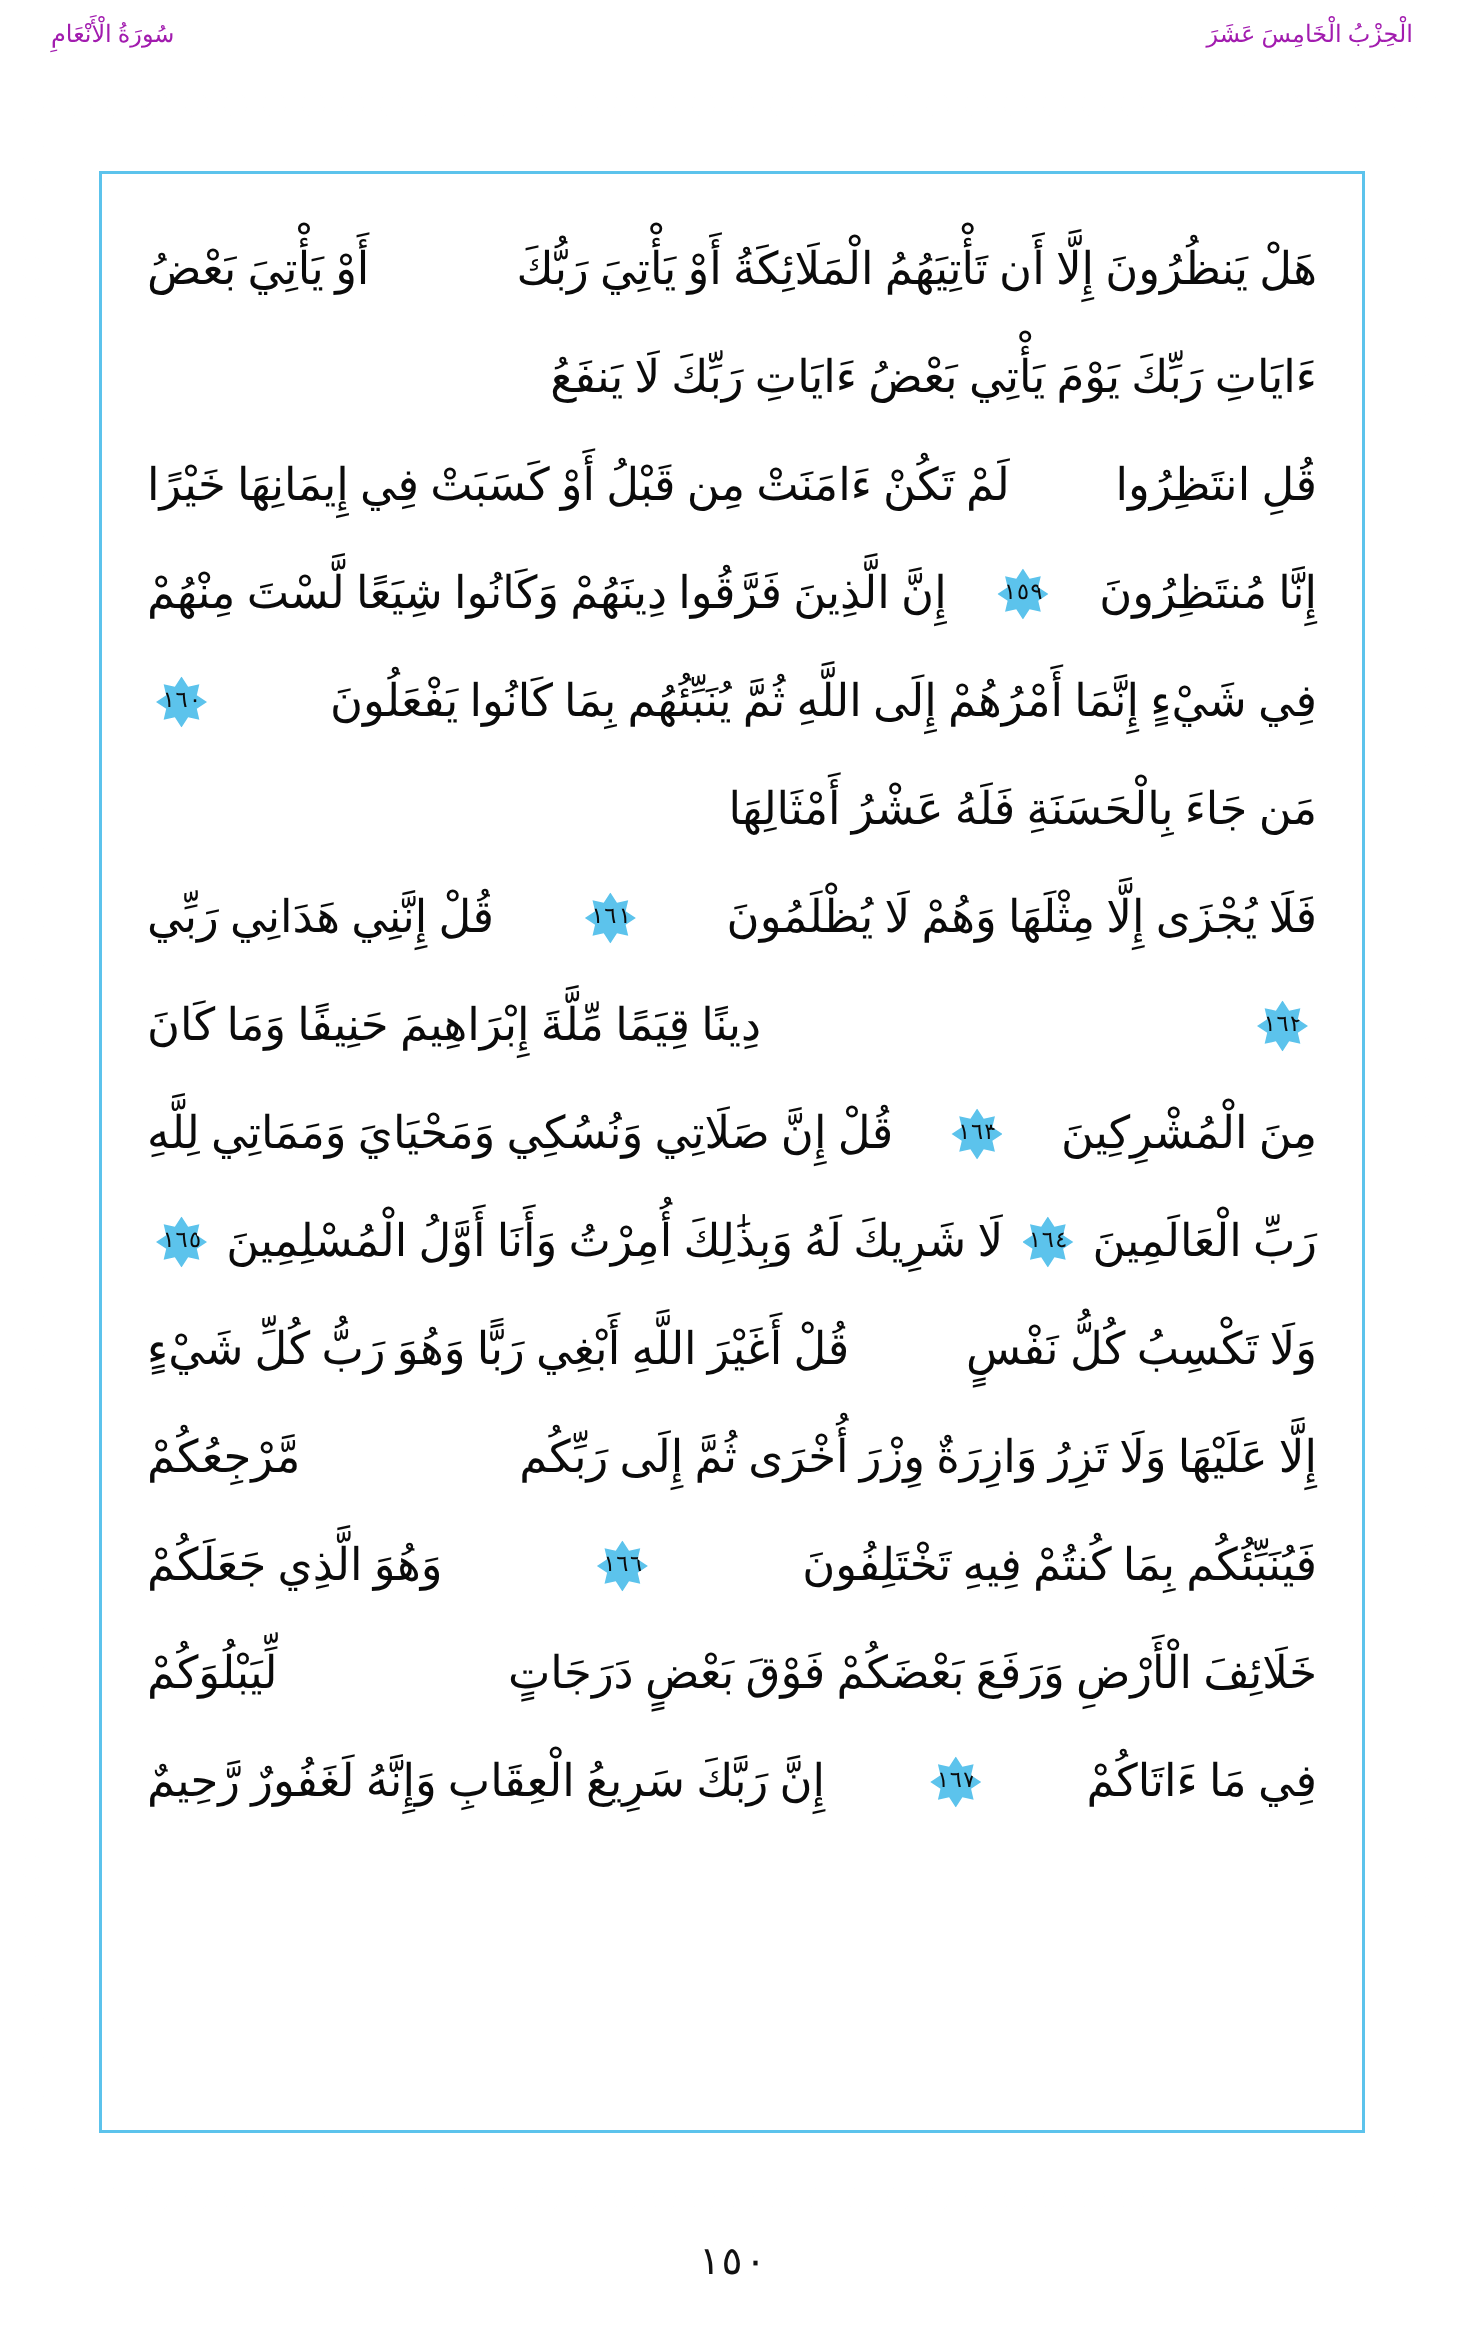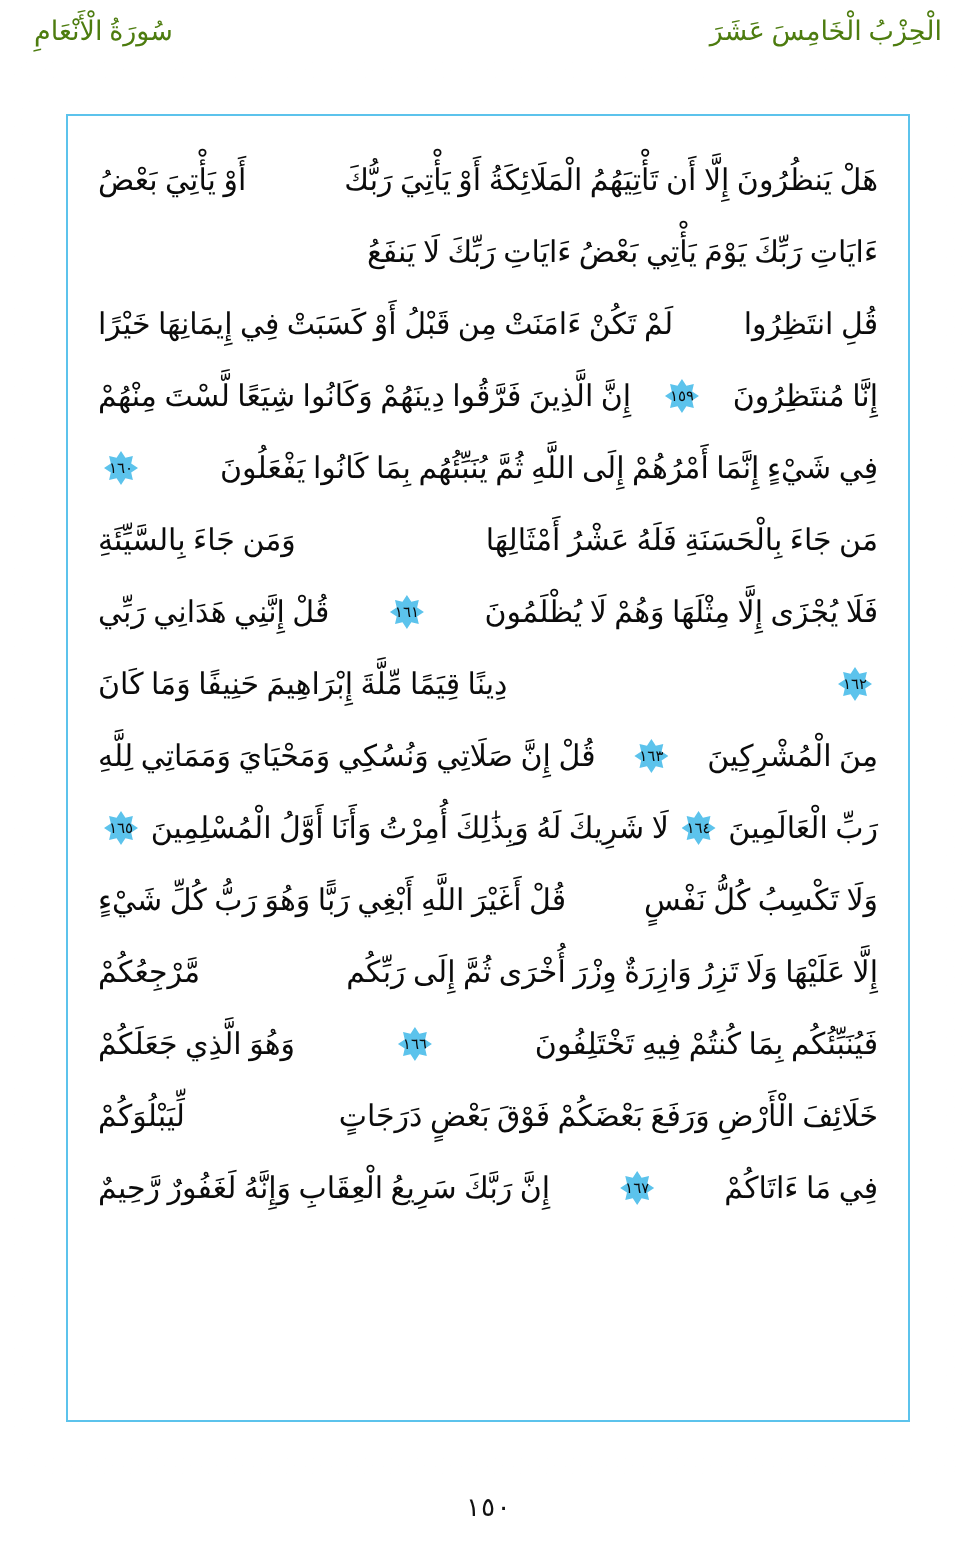--- a/index.html
+++ b/index.html
@@ -22,22 +22,22 @@
     left: 0;
     right: 0;
     height: 54px;
     display: flex;
     align-items: flex-start;
     justify-content: space-between;
     padding: 6px 34px 0 34px;
     box-sizing: border-box;
   }
   .header-text {
-    font-size: 27px;
-    color: #4d7c0f;
+    font-size: 16px;
+    color: #a21caf;
     letter-spacing: 0px;
     white-space: nowrap;
     line-height: 1.3;
   }
 
   
   .frame-outer {
     position: absolute;
     top: 62px;
     left: 14px;
@@ -125,21 +125,21 @@
   .verse-num {
     display: inline-flex;
     align-items: center;
     justify-content: center;
     width: 34px;
     height: 34px;
     margin: 0 6px;
     vertical-align: middle;
     color: #0b0b0b;
     font-size: 15px;
-    font-family: Liberation Sans, sans-serif;
+    font-family: Liberation Mono, monospace;
     background: #5cc3ec;
     clip-path: polygon(50% 0%, 63% 20%, 85% 15%, 80% 37%, 100% 50%, 80% 63%, 85% 85%, 63% 80%, 50% 100%, 37% 80%, 15% 85%, 20% 63%, 0% 50%, 20% 37%, 15% 15%, 37% 20%);
   }
 
   
   .page-footer {
     position: absolute;
     left: 0; right: 0;
     bottom: 34px;
     text-align: center;
@@ -183,21 +183,20 @@
       <span class="seg">إِنَّا مُنتَظِرُونَ</span>
       <span class="verse-num">١٥٩</span>
       <span class="seg">إِنَّ الَّذِينَ فَرَّقُوا دِينَهُمْ وَكَانُوا شِيَعًا لَّسْتَ مِنْهُمْ</span>
     </div>
     <div class="aya-line stretch">
       <span class="seg">فِي شَيْءٍ إِنَّمَا أَمْرُهُمْ إِلَى اللَّهِ ثُمَّ يُنَبِّئُهُم بِمَا كَانُوا يَفْعَلُونَ</span>
       <span class="verse-num">١٦٠</span>
     </div>
     <div class="aya-line stretch">
       <span class="seg">مَن جَاءَ بِالْحَسَنَةِ فَلَهُ عَشْرُ أَمْثَالِهَا</span>
-      <span class="seg">وَمَن جَاءَ بِالسَّيِّئَةِ</span>
     </div>
     <div class="aya-line stretch">
       <span class="seg">فَلَا يُجْزَى إِلَّا مِثْلَهَا وَهُمْ لَا يُظْلَمُونَ</span>
       <span class="verse-num">١٦١</span>
       <span class="seg">قُلْ إِنَّنِي هَدَانِي رَبِّي</span>
     </div>
     <div class="aya-line stretch">
       <span class="verse-num">١٦٢</span>
       <span class="seg">دِينًا قِيَمًا مِّلَّةَ إِبْرَاهِيمَ حَنِيفًا وَمَا كَانَ</span>
     </div>

